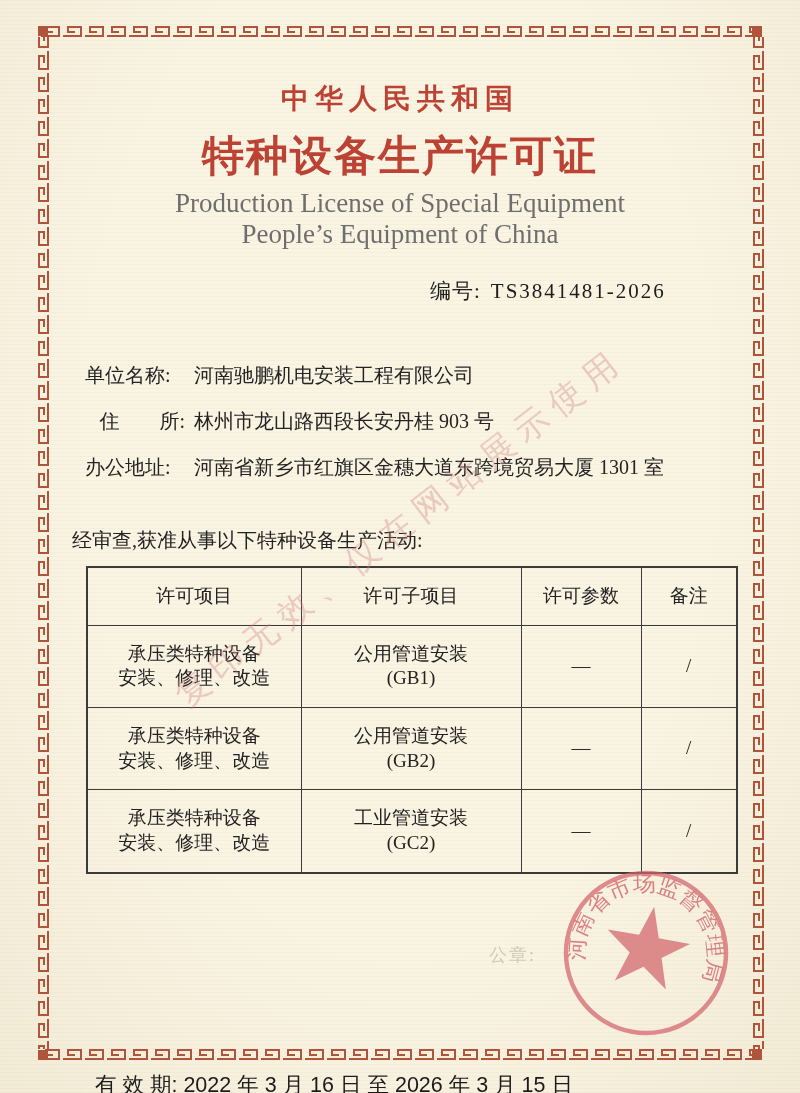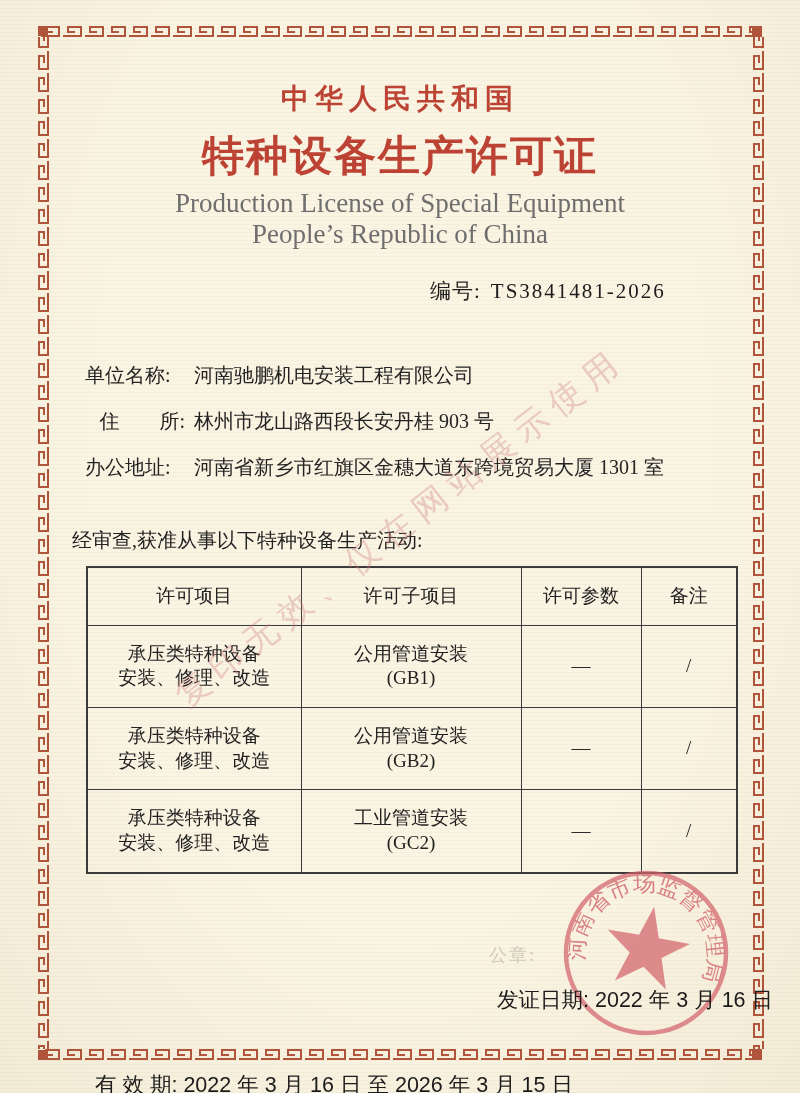--- a/index.html
+++ b/index.html
@@ -74,21 +74,21 @@
     <rect x="753" y="37" width="11" height="1012" fill="url(#mv)"></rect>
     <rect x="38" y="26" width="10" height="10" fill="#b0543c"></rect>
     <rect x="752" y="26" width="10" height="10" fill="#b0543c"></rect>
     <rect x="38" y="1050" width="10" height="10" fill="#b0543c"></rect>
     <rect x="752" y="1050" width="10" height="10" fill="#b0543c"></rect>
   </svg>
 
   <div class="abs title-cn t1">中华人民共和国</div>
   <div class="abs title-en e1">Production License of Special Equipment</div>
   <div class="abs title-cn t2">特种设备生产许可证</div>
-  <div class="abs title-en e2">People’s Republic of China</div>
+  <div class="abs title-en e2">People’s Equipment of China</div>
 
   <div class="abs licno">
     <span class="lab">编号:</span><span class="val">TS3841481-2026</span>
   </div>
 
   <div class="abs field f0">
     <span class="lab">单位名称:</span>
     <span class="val">河南驰鹏机电安装工程有限公司</span>
   </div>
   <div class="abs field f1">
@@ -166,23 +166,19 @@
       <polygon points="95,48 105,78.2 136.8,78.4 111.2,97.3 120.9,127.6 95,109 69.1,127.6 78.8,97.3 53.2,78.4 85,78.2" fill="#d4636c"></polygon>
       <defs>
         <path id="sealArc" d="M 36.4 115.2 A 62 62 0 1 1 153.6 115.2" fill="none"></path>
       </defs>
       <text font-size="21" fill="#cf5660" font-family="Liberation Serif, serif">
         <textPath href="#sealArc" startOffset="2" textLength="230" lengthAdjust="spacingAndGlyphs">河南省市场监督管理局</textPath>
       </text>
     </g>
   </svg>
 
-  <div class="abs issue-date">
-    <span>发证日期:</span>
-    <span>2022 年 3 月 16 日</span>
-  </div>
 
   <div class="abs validity">
     <span>有 效 期:</span>
     <span>2022 年 3 月 16 日 至 2026 年 3 月 15 日</span>
   </div>
 
 </div>
 
 </body></html>

